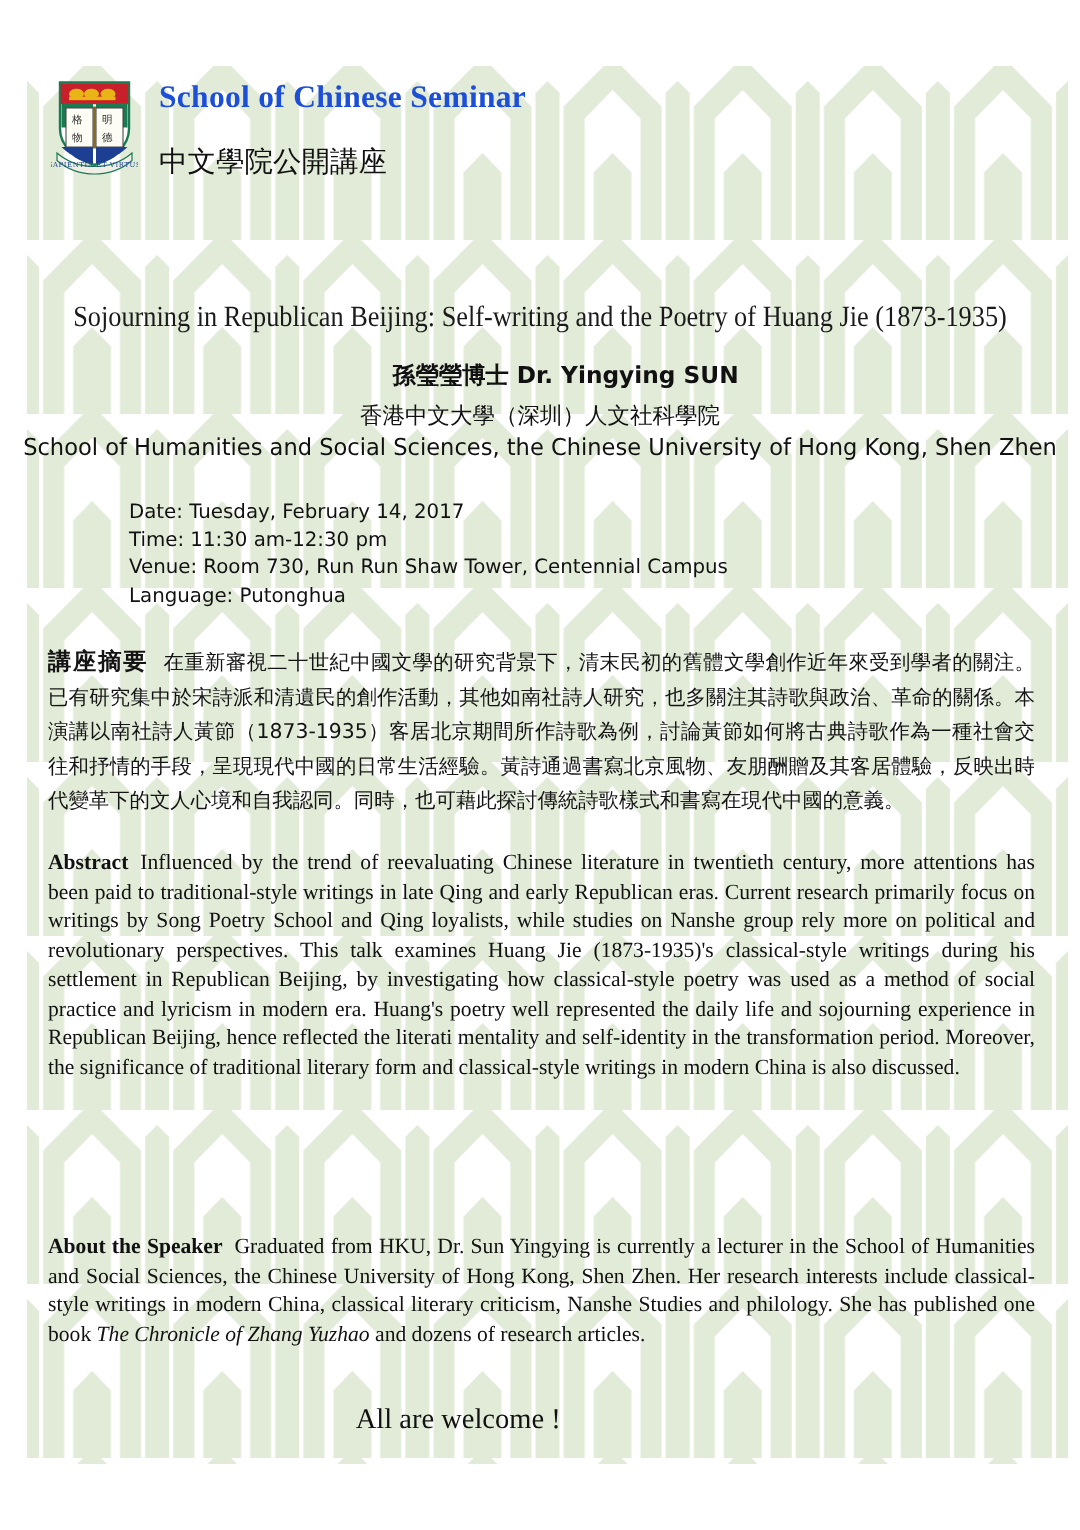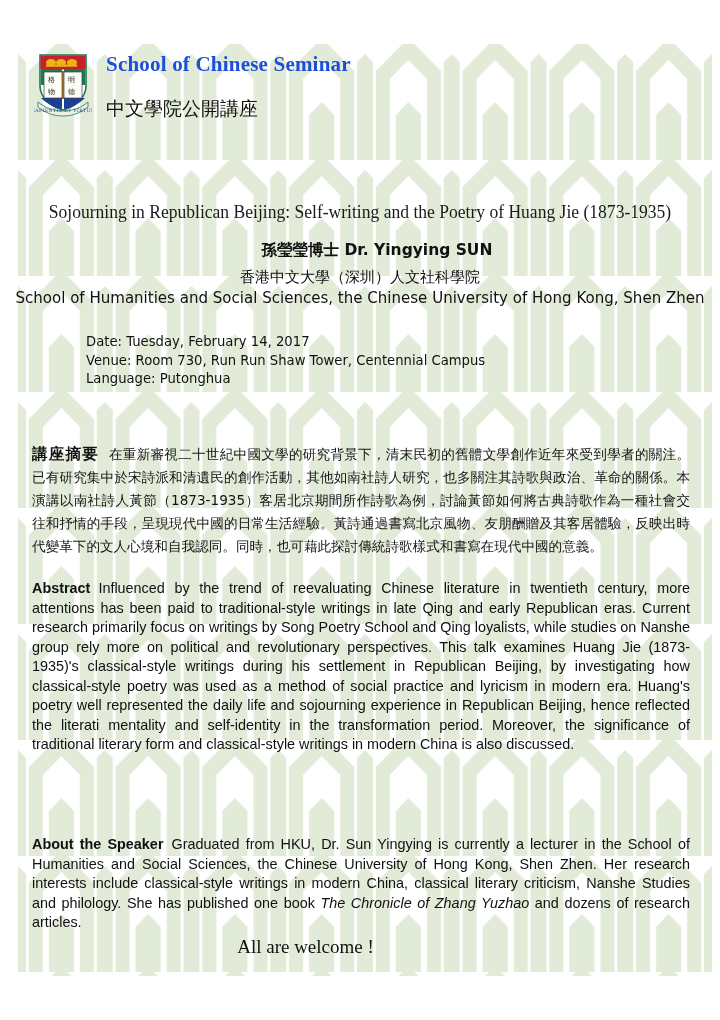--- a/index.html
+++ b/index.html
@@ -133,37 +133,36 @@
     font-size: 13.2px;
     line-height: 18.5px;
     color: #111111;
   }
 
   
   .section {
     position: absolute;
     left: 32px;
     width: 658px;
-    margin-top: 13px;
   }
   .zh-body {
     font-family: "DejaVu Sans", sans-serif;
     font-size: 13.6px;
     line-height: 23px;
     color: #141414;
     text-align: justify;
   }
   .zh-label {
     font-weight: bold;
     font-size: 15.5px;
     letter-spacing: 1px;
     margin-right: 10px;
   }
   .en-body {
-    font-family: Liberation Sans, sans-serif;
+    font-family: Liberation Serif, serif;
     font-size: 14.4px;
     line-height: 19.5px;
     color: #111111;
     text-align: justify;
   }
   .en-label {
     font-weight: bold;
     margin-right: 8px;
   }
   .en-body i { font-style: italic; }
@@ -257,20 +256,21 @@
   </div>
 
   <div class="title-en">Sojourning in Republican Beijing: Self-writing and the Poetry of Huang Jie (1873-1935)</div>
 
   <div class="speaker-name">孫瑩瑩博士 Dr. Yingying SUN</div>
   <div class="speaker-affil-zh">香港中文大學（深圳）人文社科學院</div>
   <div class="speaker-affil-en">School of Humanities and Social Sciences, the Chinese University of Hong Kong, Shen Zhen</div>
 
   <div class="details">
     <div>Date: Tuesday, February 14, 2017</div>
+    <div>Time: 11:30 am-12:30 pm</div>
     <div>Venue: Room 730, Run Run Shaw Tower, Centennial Campus</div>
     <div>Language: Putonghua</div>
   </div>
 
   <div class="section zh-body" id="sec-zh-abstract">
     <span class="zh-label">講座摘要</span><span>在重新審視二十世紀中國文學的研究背景下，清末民初的舊體文學創作近年來受到學者的關注。已有研究集中於宋詩派和清遺民的創作活動，其他如南社詩人研究，也多關注其詩歌與政治、革命的關係。本演講以南社詩人黃節（1873-1935）客居北京期間所作詩歌為例，討論黃節如何將古典詩歌作為一種社會交往和抒情的手段，呈現現代中國的日常生活經驗。黃詩通過書寫北京風物、友朋酬贈及其客居體驗，反映出時代變革下的文人心境和自我認同。同時，也可藉此探討傳統詩歌樣式和書寫在現代中國的意義。</span>
   </div>
 
   <div class="section en-body" id="sec-en-abstract">
     <span class="en-label">Abstract</span><span>Influenced by the trend of reevaluating Chinese literature in twentieth century, more attentions has been paid to traditional-style writings in late Qing and early Republican eras. Current research primarily focus on writings by Song Poetry School and Qing loyalists, while studies on Nanshe group rely more on political and revolutionary perspectives. This talk examines Huang Jie (1873-1935)'s classical-style writings during his settlement in Republican Beijing, by investigating how classical-style poetry was used as a method of social practice and lyricism in modern era. Huang's poetry well represented the daily life and sojourning experience in Republican Beijing, hence reflected the literati mentality and self-identity in the transformation period. Moreover, the significance of traditional literary form and classical-style writings in modern China is also discussed.</span>

